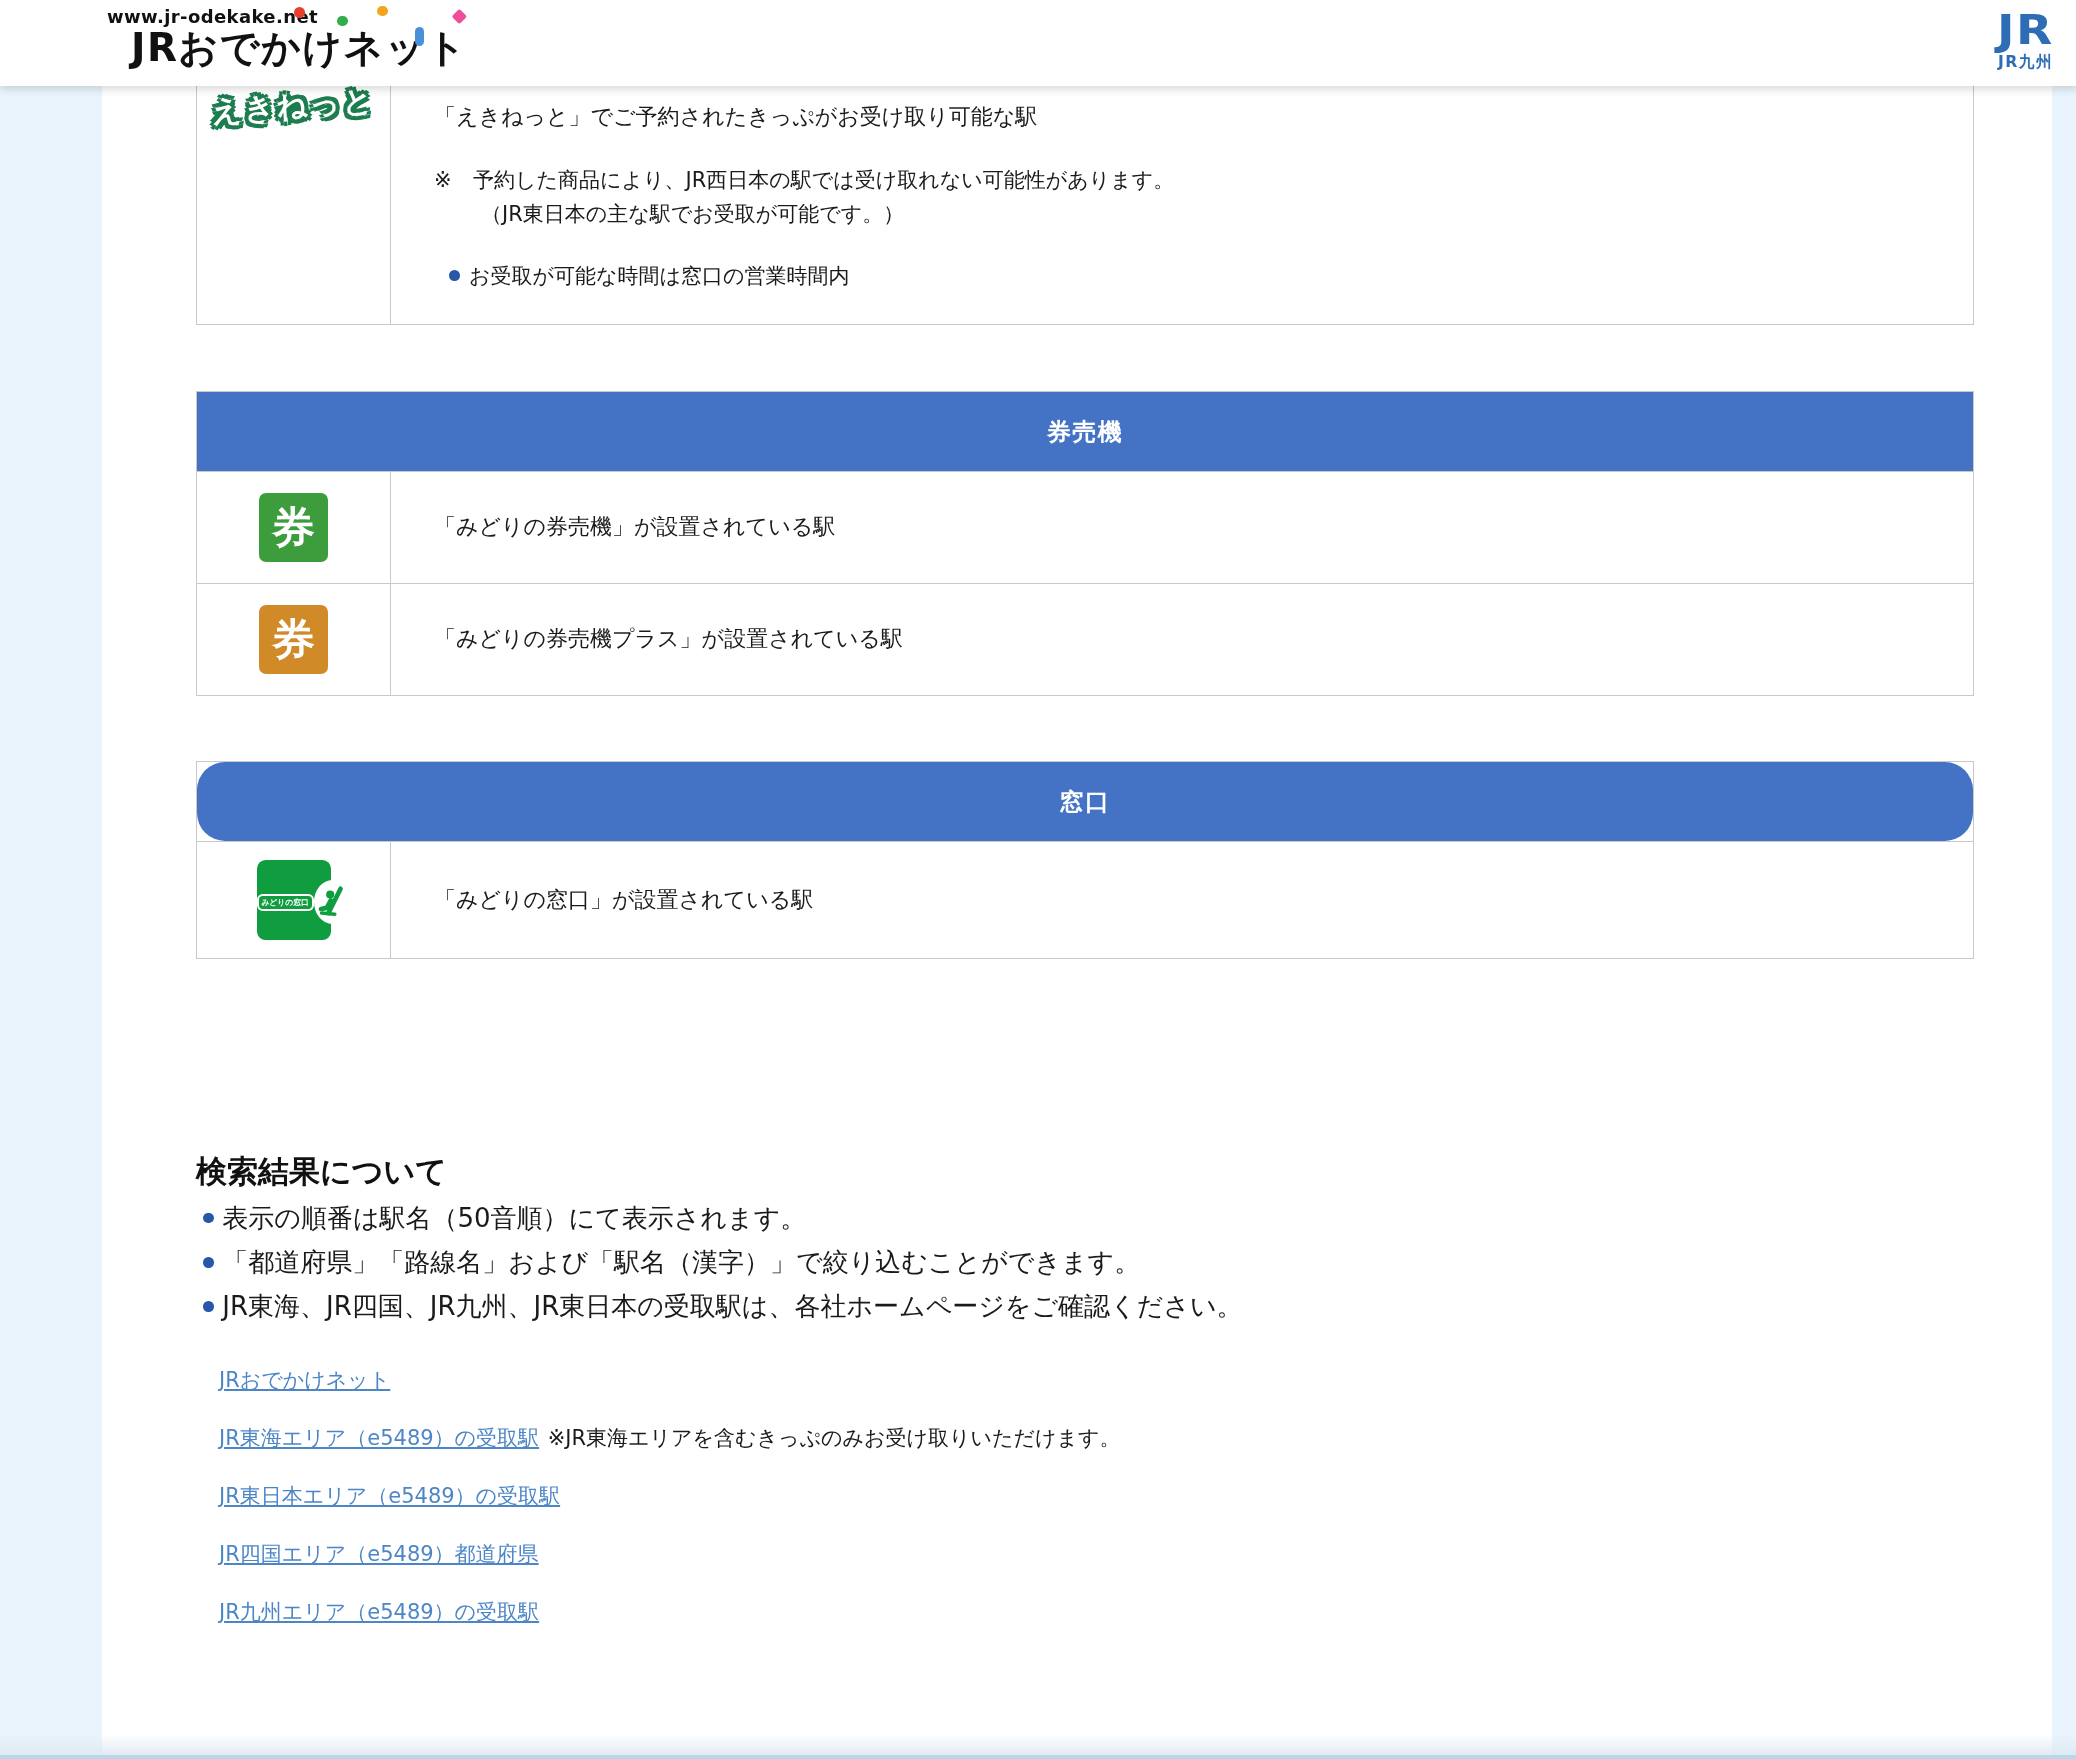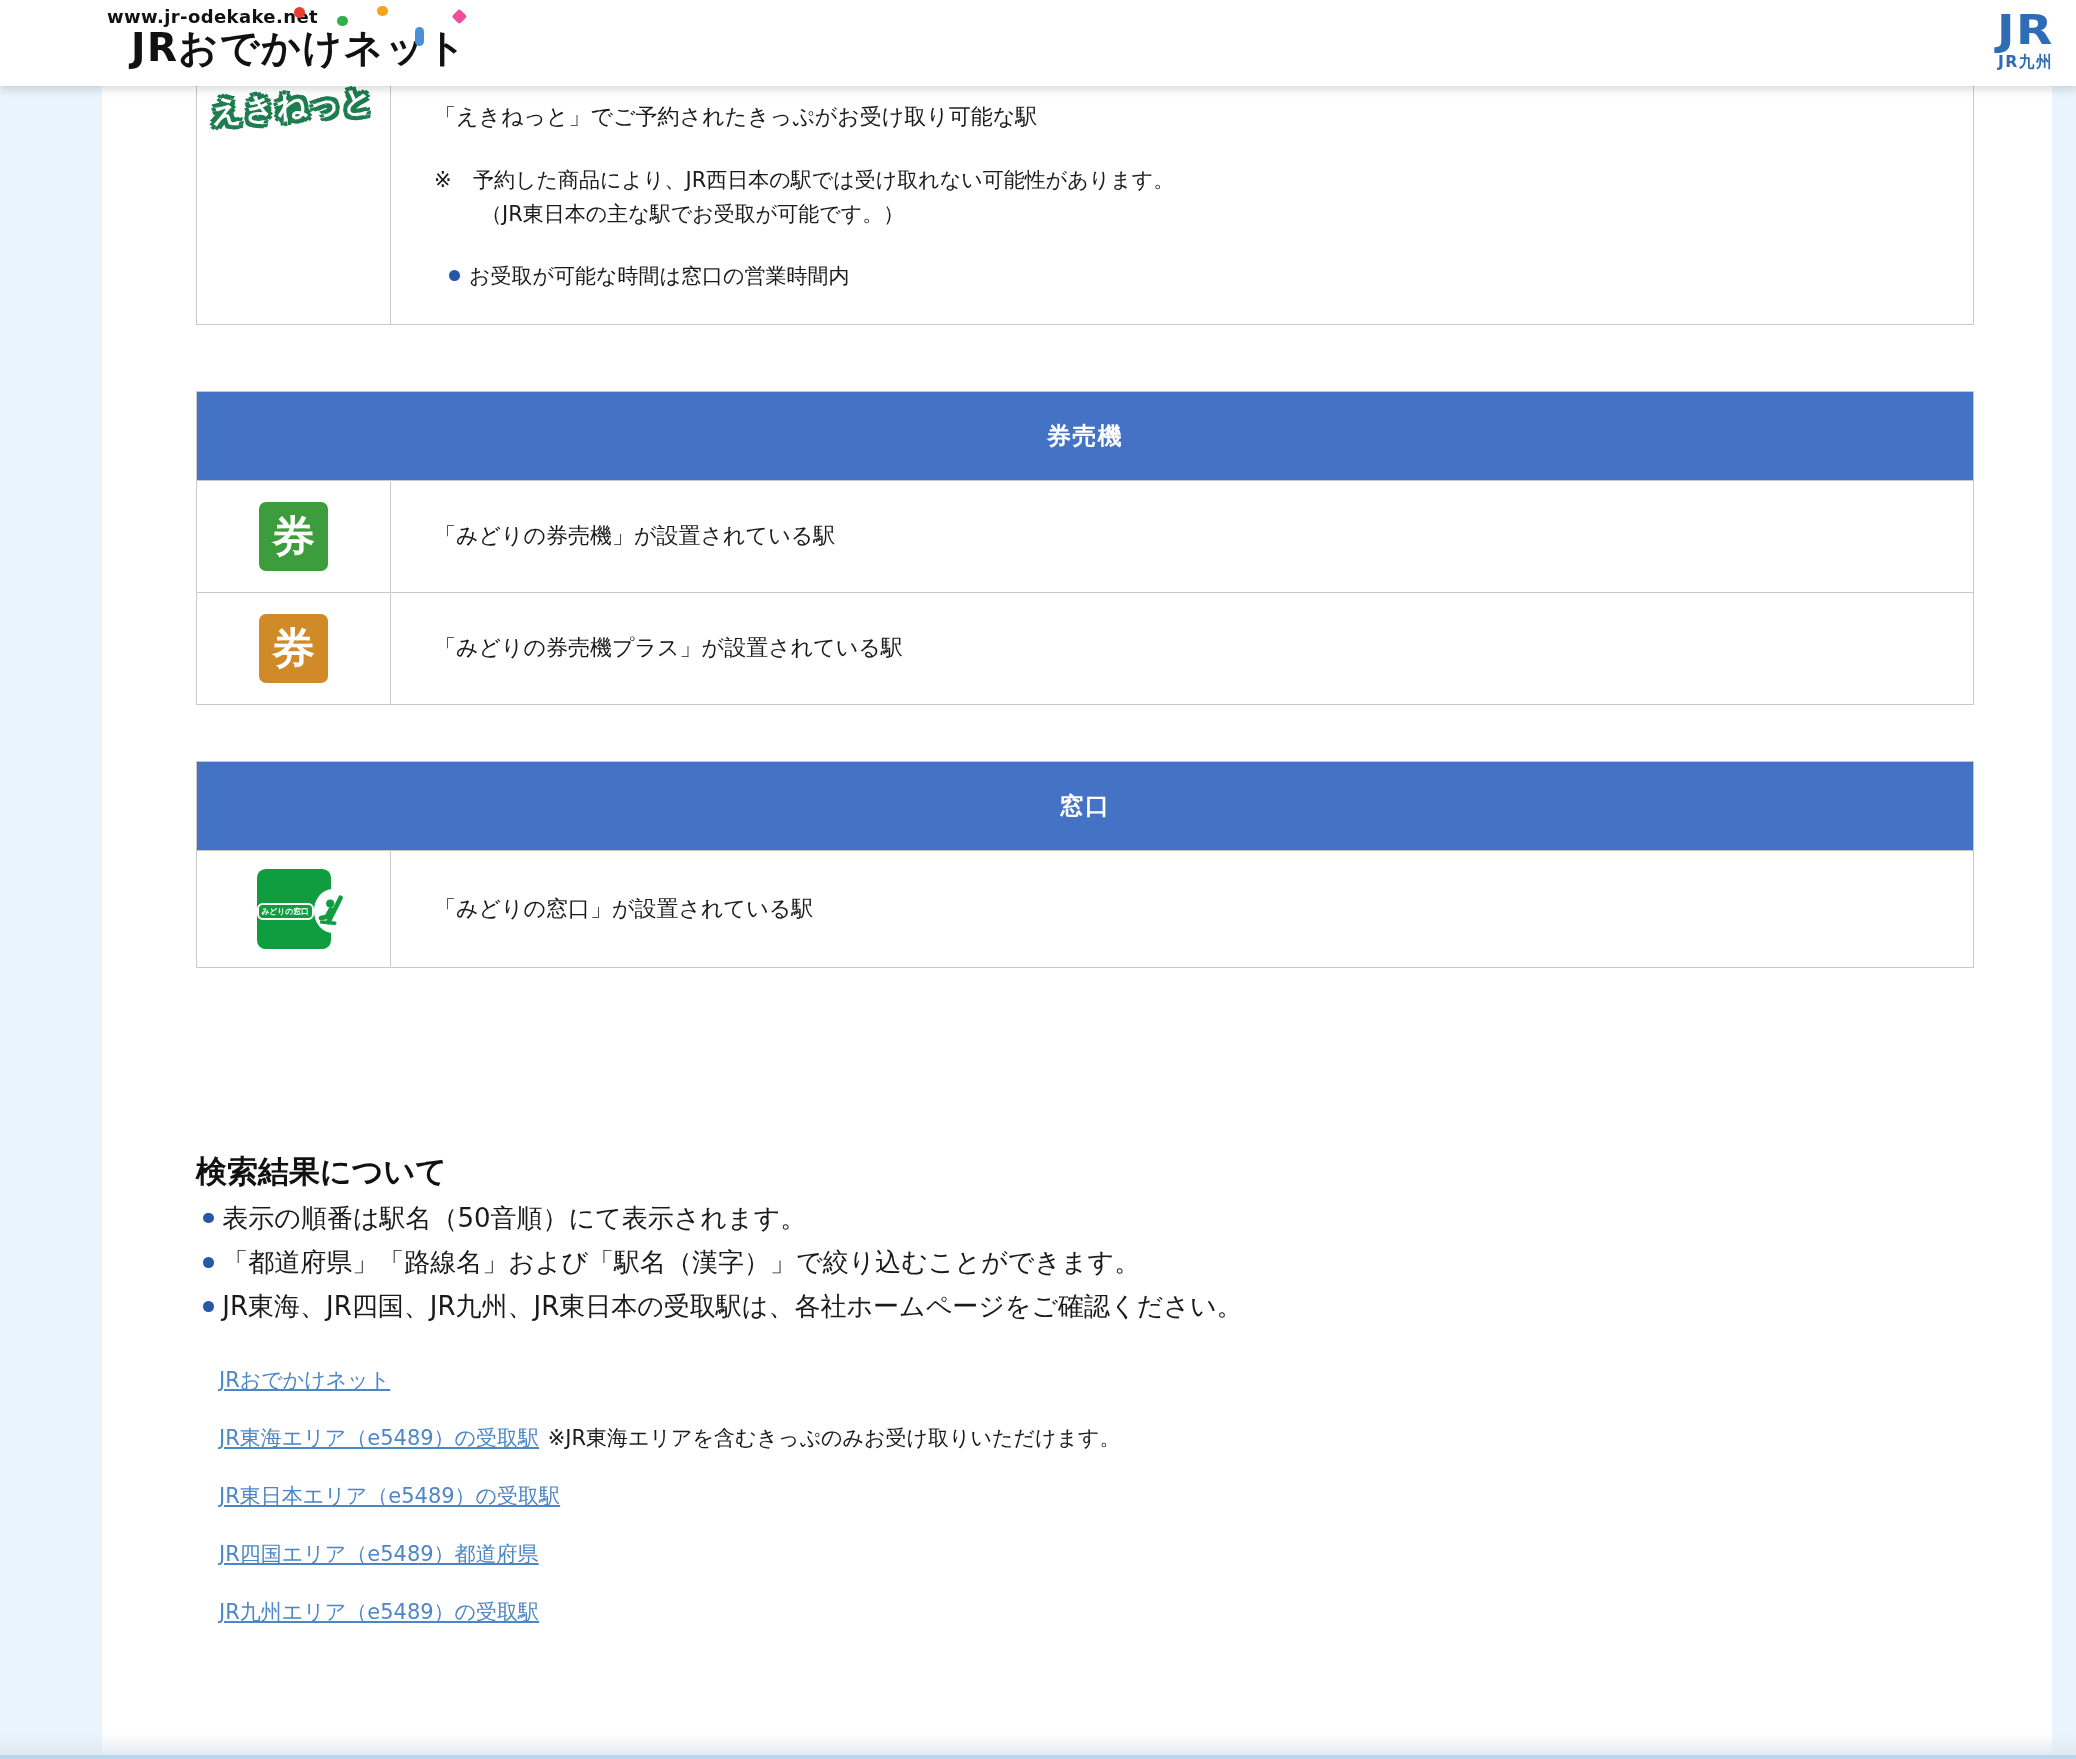--- a/index.html
+++ b/index.html
@@ -35,21 +35,21 @@
   .jrwest { position:absolute; right:24px; top:8.6px; text-align:center; color:#2e6cb5; cursor:pointer; }
   .jrwest-mark { font-size:41px; font-weight:900; line-height:1.05; letter-spacing:1.4px; transform:scaleX(1.15); }
   .jrwest-label { font-size:15.7px; font-weight:bold; margin-top:0.7px; letter-spacing:1.4px; }
 
   
   .tbl {
     position:absolute; left:196px; width:1778px; background:#fff;
     border:0.7px solid #c9c9c9;
   }
   .tbl-hdr {
-    height:88px; color:#fff; font-size:24px; font-weight:700; letter-spacing:1.4px;
+    height:79px; color:#fff; font-size:24px; font-weight:700; letter-spacing:1.4px;
     display:flex; align-items:center; justify-content:center;
   }
   .row { display:flex; border-top:0.7px solid #c9c9c9; }
   .row:first-child { border-top:none; }
   .cell-icon {
     width:194px; min-width:194px; border-right:0.7px solid #c9c9c9;
     display:flex; align-items:center; justify-content:center;
   }
   .cell-text {
     flex:1; display:flex; align-items:center;
@@ -167,21 +167,21 @@
   </div>
   <div class="row">
     <div class="cell-icon">
       <div class="badge" style="background: rgb(208, 138, 40);">券</div>
     </div>
     <div class="cell-text">「みどりの券売機プラス」が設置されている駅</div>
   </div>
 </div>
 
 <div class="tbl tbl-window">
-  <div class="tbl-hdr" style="background: rgb(68, 114, 196);">窓口</div>
+  <div class="tbl-hdr" style="background: rgb(68, 114, 196); border-radius: 28px;">窓口</div>
   <div class="row">
     <div class="cell-icon">
       <div class="midori-icon" style="background: rgb(15, 157, 63);">
         <div class="midori-pill">みどりの窓口</div>
         <div class="midori-circle">
           <svg width="37" height="37" viewBox="0 0 64 64">
             <line x1="46" y1="10" x2="25" y2="52" stroke="#0f9d3f" stroke-width="8" stroke-linecap="round"></line>
             <circle cx="28" cy="20" r="7" fill="#0f9d3f"></circle>
             <path d="M29 30 L22 43 L12 45" fill="none" stroke="#0f9d3f" stroke-width="8" stroke-linecap="round" stroke-linejoin="round"></path>
             <line x1="13" y1="52" x2="36" y2="54" stroke="#0f9d3f" stroke-width="6" stroke-linecap="round"></line>

